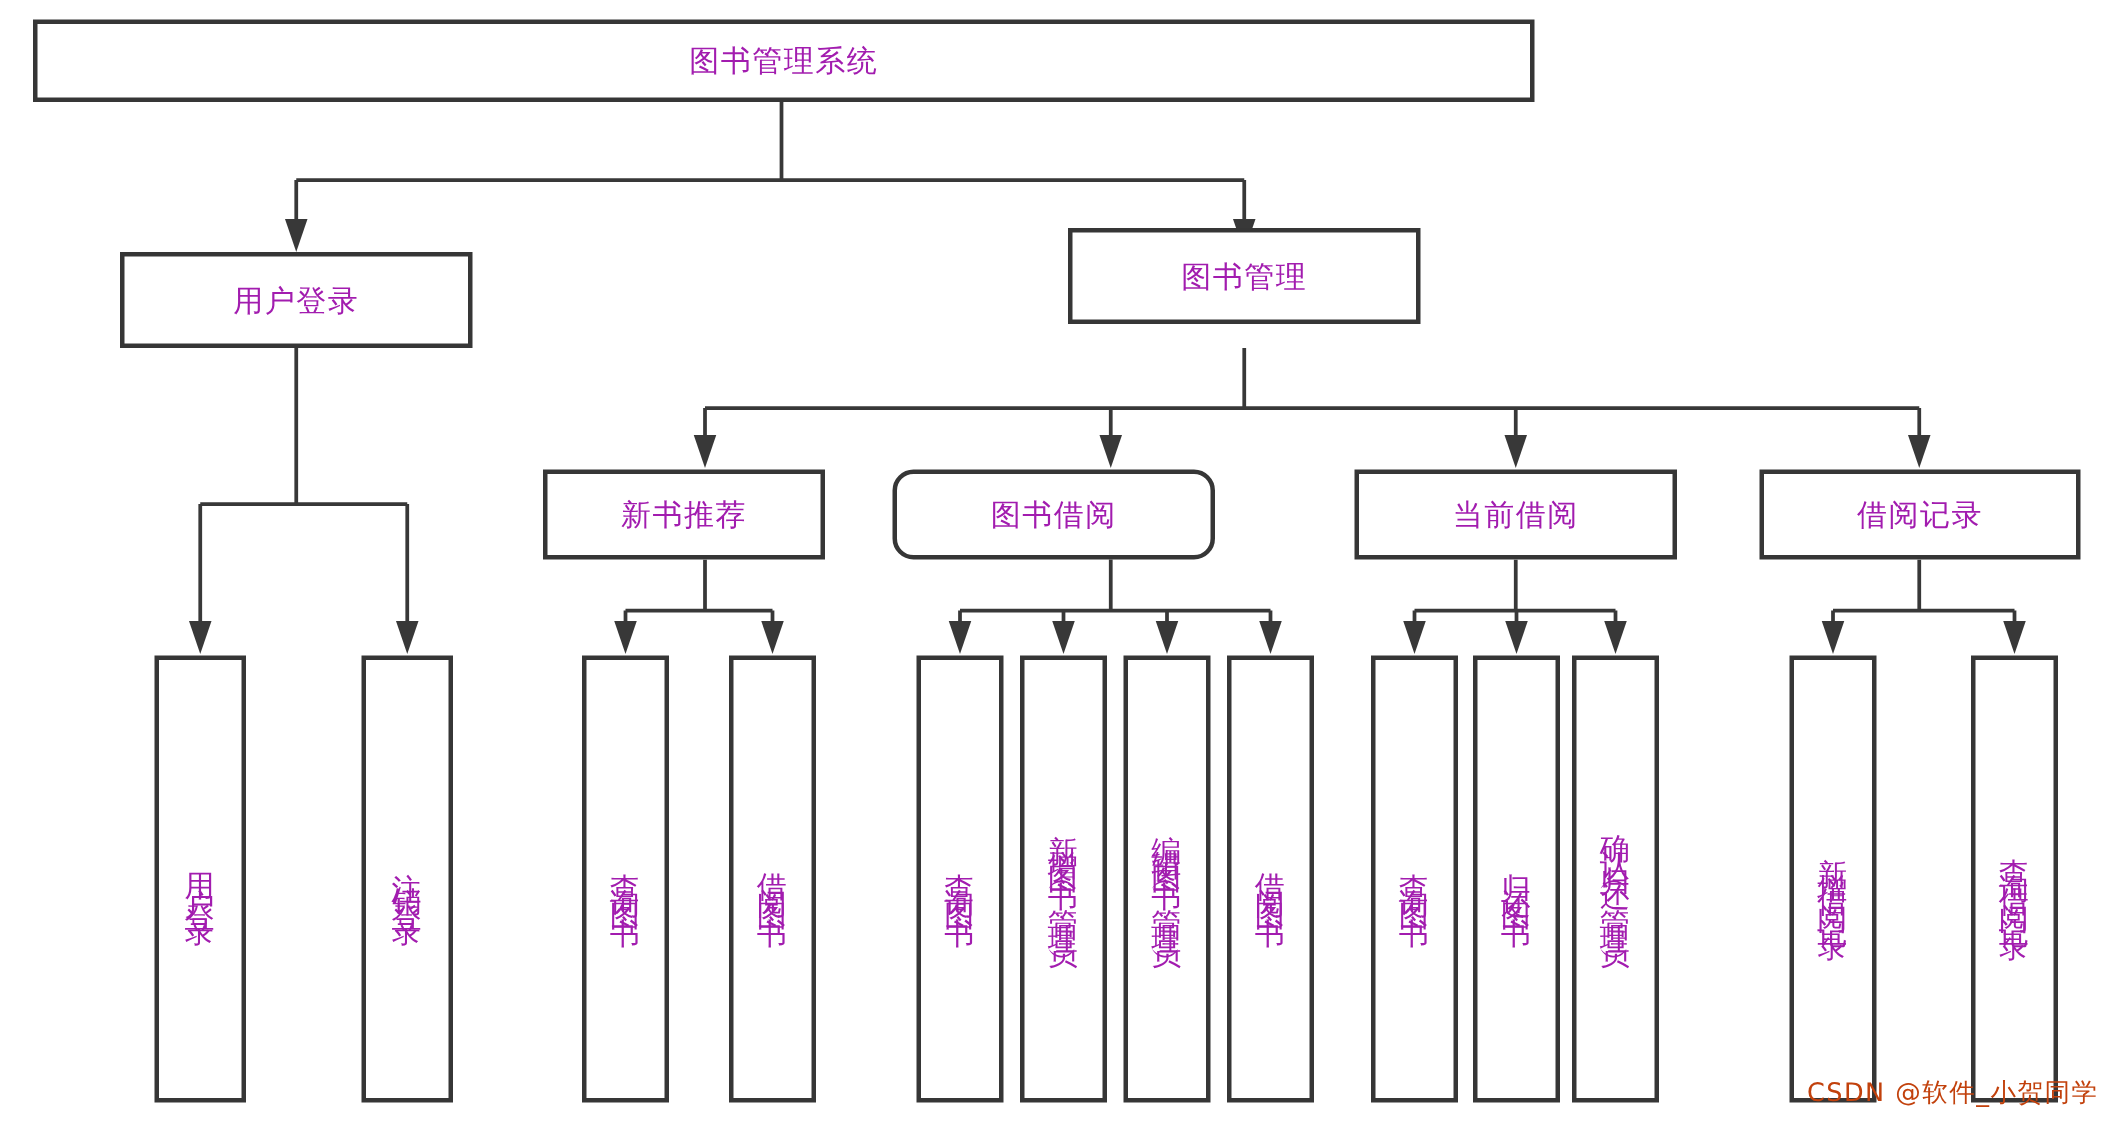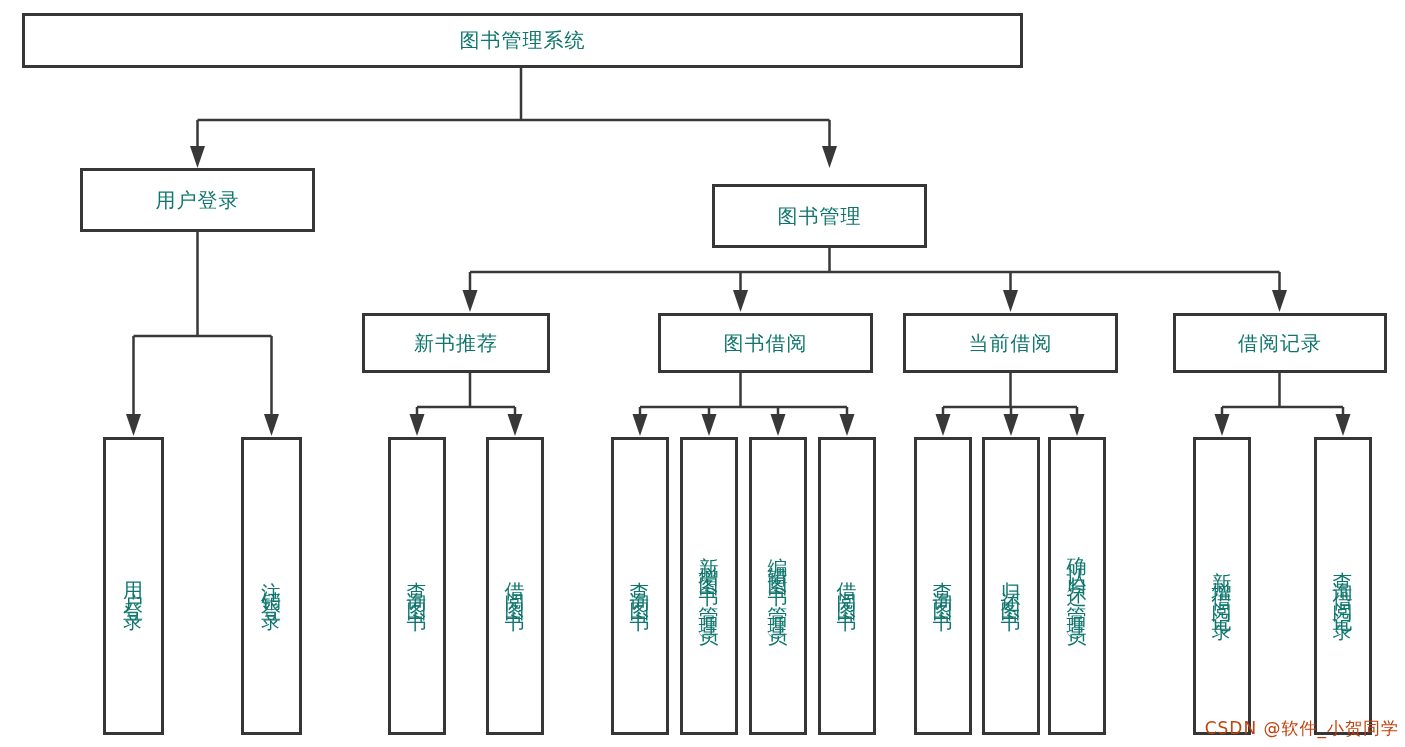--- a/index.html
+++ b/index.html
@@ -14,42 +14,42 @@
   svg.connectors {
     position: absolute;
     left: 0; top: 0;
     width: 1405px; height: 747px;
   }
   .node {
     position: absolute;
     box-sizing: border-box;
     background: #ffffff;
     border: 3px solid #363636;
-    color: #0f766e;
+    color: #a21caf;
     display: flex;
     align-items: center;
     justify-content: center;
     font-size: 20px;
     letter-spacing: 1px;
     z-index: 2;
   }
   .node.leaf span {
     writing-mode: vertical-rl;
     text-orientation: mixed;
     letter-spacing: 10px;
     font-size: 20px;
     line-height: 1;
     white-space: nowrap;
   }
   
   .n-root  { left: 22px;   top: 13px;  width: 1001px; height: 55px; }
   .n-l2a   { left: 80px;   top: 168px; width: 235px;  height: 64px; }
-  .n-l2b   { left: 712px;  top: 184px; width: 215px;  height: 64px; }
+  .n-l2b   { left: 712px;  top: 152px; width: 235px;  height: 64px; }
   .n-l3a   { left: 362px;  top: 313px; width: 188px;  height: 60px; }
-  .n-l3b   { left: 658px;  top: 313px; width: 215px;  height: 60px; }
+  .n-l3b   { left: 595px;  top: 313px; width: 215px;  height: 60px; border-radius: 14px; }
   .n-l3c   { left: 903px;  top: 313px; width: 215px;  height: 60px; }
   .n-l3d   { left: 1173px; top: 313px; width: 214px;  height: 60px; }
   
   .leaf { top: 437px; height: 298px; width: 58px; }
   .n-u1 { left: 103px; width: 61px; }
   .n-u2 { left: 241px; width: 61px; }
   .n-n1 { left: 388px; }
   .n-n2 { left: 486px; }
   .n-b1 { left: 611px; }
   .n-b2 { left: 680px; }

